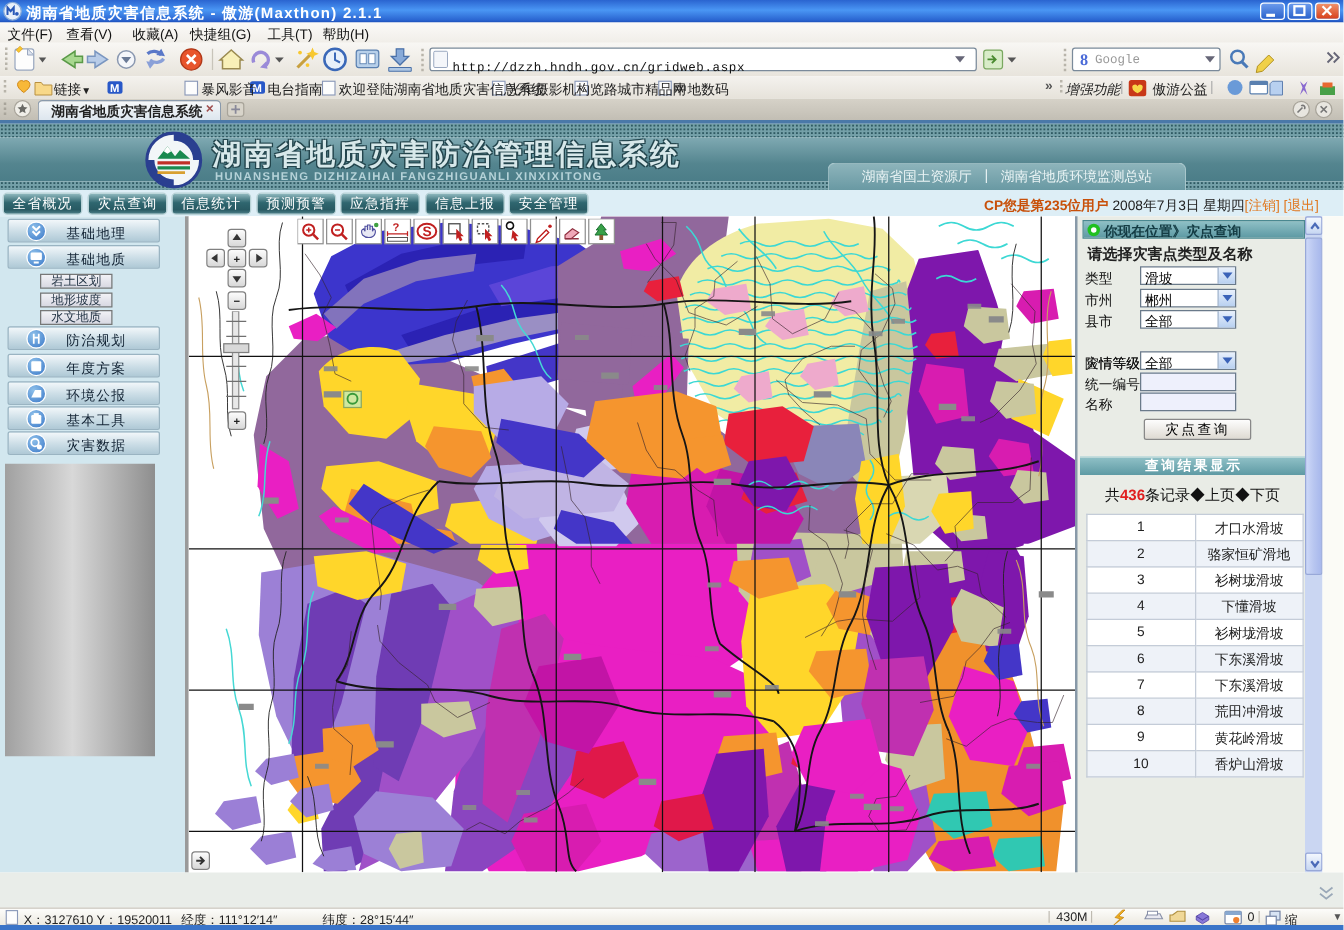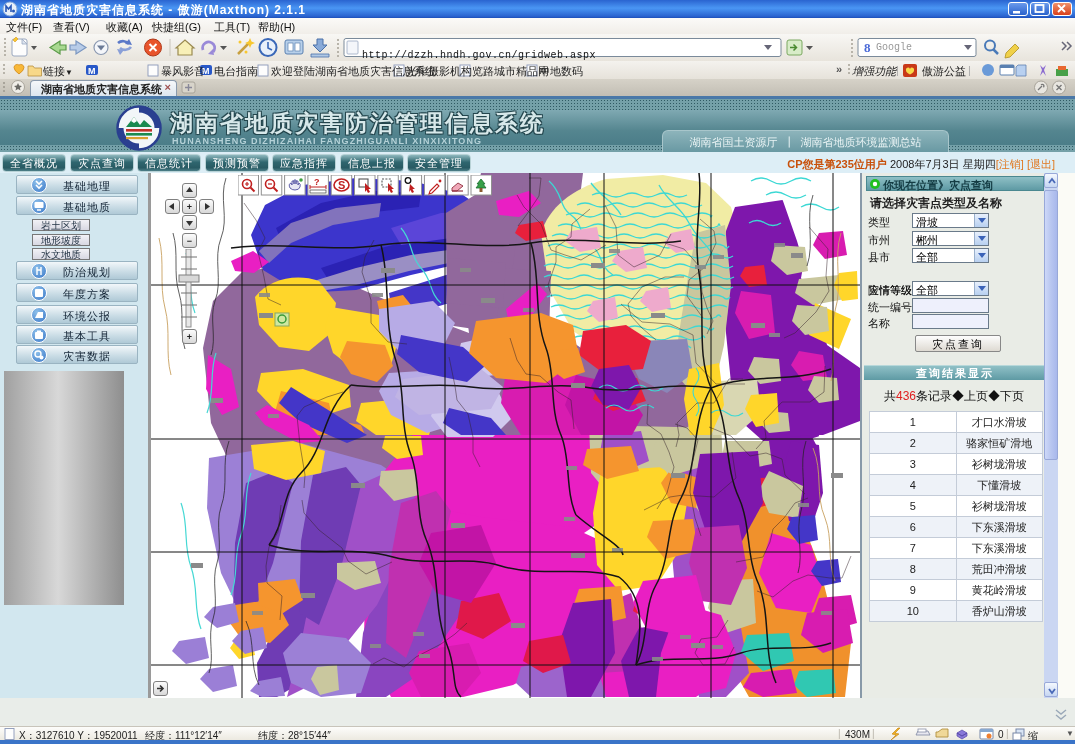--- a/index.html
+++ b/index.html
@@ -29,21 +29,21 @@
 #pinyin{left:172px;top:136px;font-size:9px;color:#b5d2d8;letter-spacing:1.1px;font-weight:bold;}
 #hdrtab{left:662px;top:130px;width:287px;height:22px;background:linear-gradient(#8db4bb,#6999a3);border:1px solid #a8c6cb;border-bottom:none;border-radius:6px 6px 0 0;color:#eaf4f5;font-size:11px;text-align:center;line-height:22px;}
 
 #navrow{left:0;top:152px;width:1075px;height:21px;background:#ddeef6;}
 .navtab{position:absolute;top:2px;width:64px;height:18px;border-radius:4px;border:1px solid #b8d2d6;background:linear-gradient(#8fb8be,#2f666f 45%,#285a63 80%,#4d7f88);color:#fff;font-size:11px;text-align:center;line-height:17px;letter-spacing:1px;}
 #userinfo{position:absolute;right:20px;top:5px;font-size:11px;color:#222;}
 
 #content{left:0;top:173px;width:1075px;height:525px;background:#fff;}
 
 #sidebar{position:absolute;left:0;top:0;width:148px;height:525px;background:#d2e7ef;}
-.sbtn{position:absolute;left:16px;width:122px;height:19px;background:linear-gradient(#f2f7fa,#cbdde6 55%,#afc9d6);border:1px solid #9ab4c2;border-radius:2px;font-size:11px;color:#123;}
+.sbtn{position:absolute;left:6px;width:122px;height:19px;background:linear-gradient(#f2f7fa,#cbdde6 55%,#afc9d6);border:1px solid #9ab4c2;border-radius:2px;font-size:11px;color:#123;}
 .sbtn .ic{position:absolute;left:14px;top:1px;width:16px;height:16px;border-radius:50%;background:radial-gradient(circle at 35% 30%,#8ec0ea,#3a78c8);border:1px solid #fff;}
 .sbtn .tx{position:absolute;left:46px;top:3px;letter-spacing:1px;}
 .ssub{position:absolute;left:32px;width:58px;height:12px;background:linear-gradient(#f2f2f6,#d8d8e2);border:1px solid #777;font-size:10px;color:#234;text-align:center;line-height:11px;}
 #sgray{position:absolute;left:4px;top:198px;width:120px;height:234px;background:linear-gradient(90deg,#a0a0a0,#d8d8d8 45%,#8e8e8e);}
 
 #split{position:absolute;left:148px;top:0;width:3px;height:525px;background:#9a9a9a;}
 
 #map{position:absolute;left:151px;top:0;width:709px;height:525px;background:#fff;overflow:hidden;}
 
 #panel{position:absolute;left:860px;top:0;width:184px;height:525px;background:#e9ece6;border-left:2px solid #8899a8;font-size:12px;}
@@ -762,21 +762,21 @@
       <div class="frow" style="top:125px">
           <span class="flab">统一编号</span>
           <span class="finp"></span>
         </div>
       <div class="frow" style="top:141px">
           <span class="flab">名称</span>
           <span class="finp"></span>
         </div>
       <div style="position:absolute;left:53px;top:162px;width:86px;height:17px;background:linear-gradient(#fdfdfd,#dedad2);border:1px solid #888;border-radius:2px;font-size:11px;text-align:center;line-height:16px;letter-spacing:2px;">灾点查询</div>
       <div style="position:absolute;left:2px;top:192px;width:182px;height:15px;background:linear-gradient(#8fc0c6,#5e9aa4);border-top:1px solid #b8d8da;text-align:center;font-size:11px;font-weight:bold;color:#fff;letter-spacing:2px;line-height:15px;">查询结果显示</div>
-      <div style="position:absolute;left:0px;top:215px;width:184px;text-align:center;font-size:12px;color:#111;">共<span style="color:#e02020;">436</span>条记录◆上页◆下页</div>
+      <div style="position:absolute;left:0px;top:215px;width:184px;text-align:center;font-size:12px;color:#111;">共<span style="color:#e02020;font-weight:bold;">436</span>条记录◆上页◆下页</div>
       <table id="rtab" cellspacing="0">
         <tbody>
         <tr>
               <td>1</td>
               <td>才口水滑坡</td>
             </tr>
         <tr class="e">
               <td>2</td>
               <td>骆家恒矿滑地</td>
             </tr>

